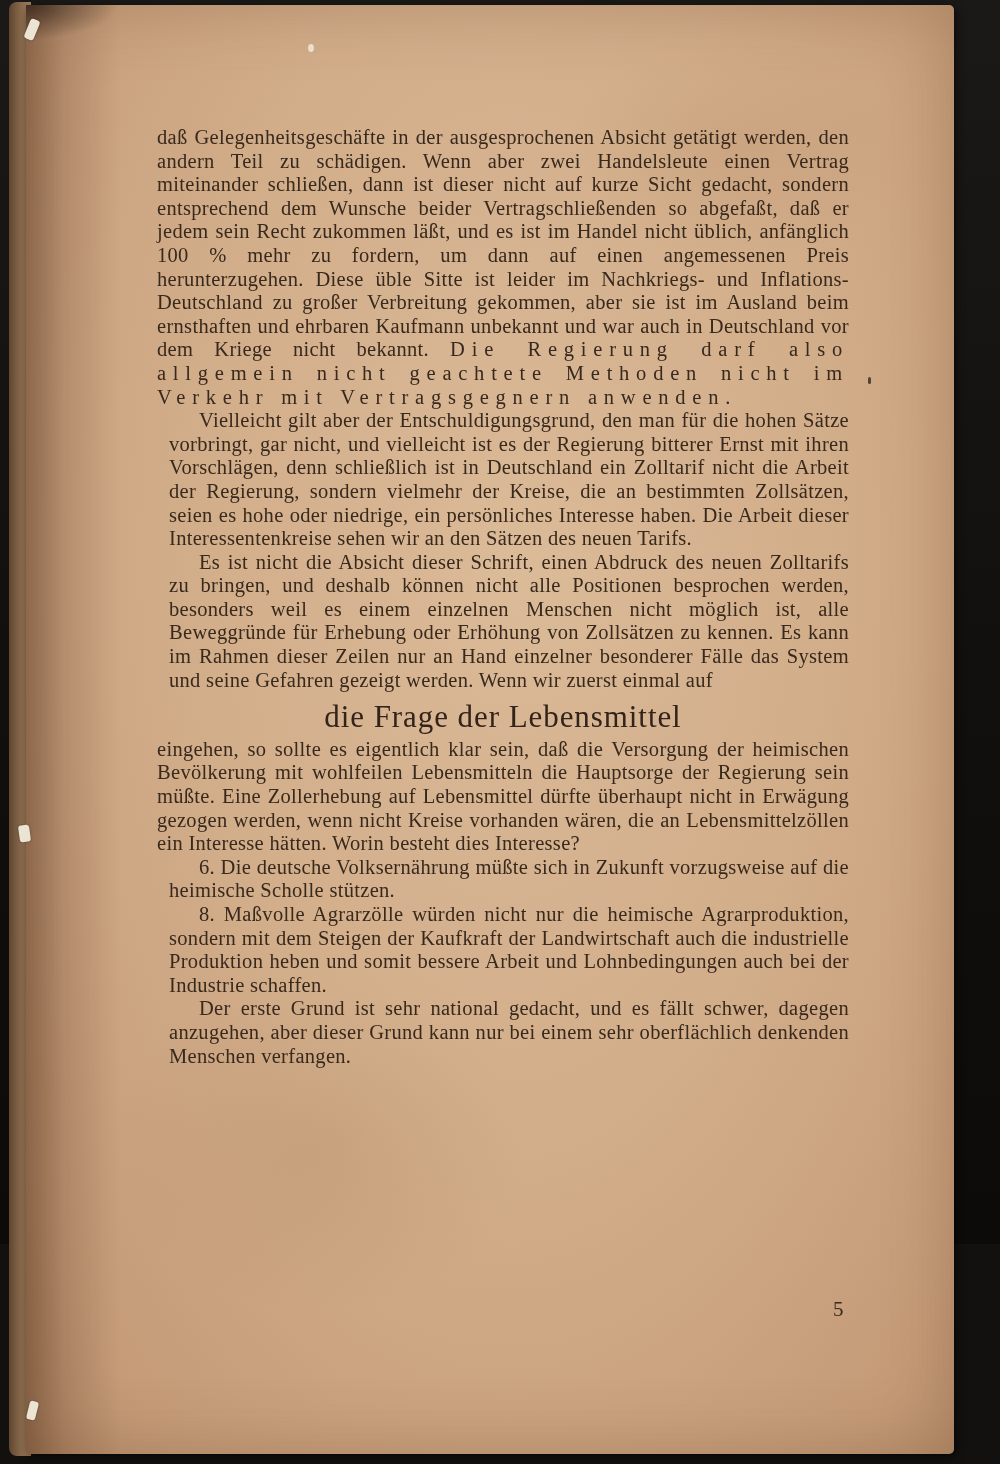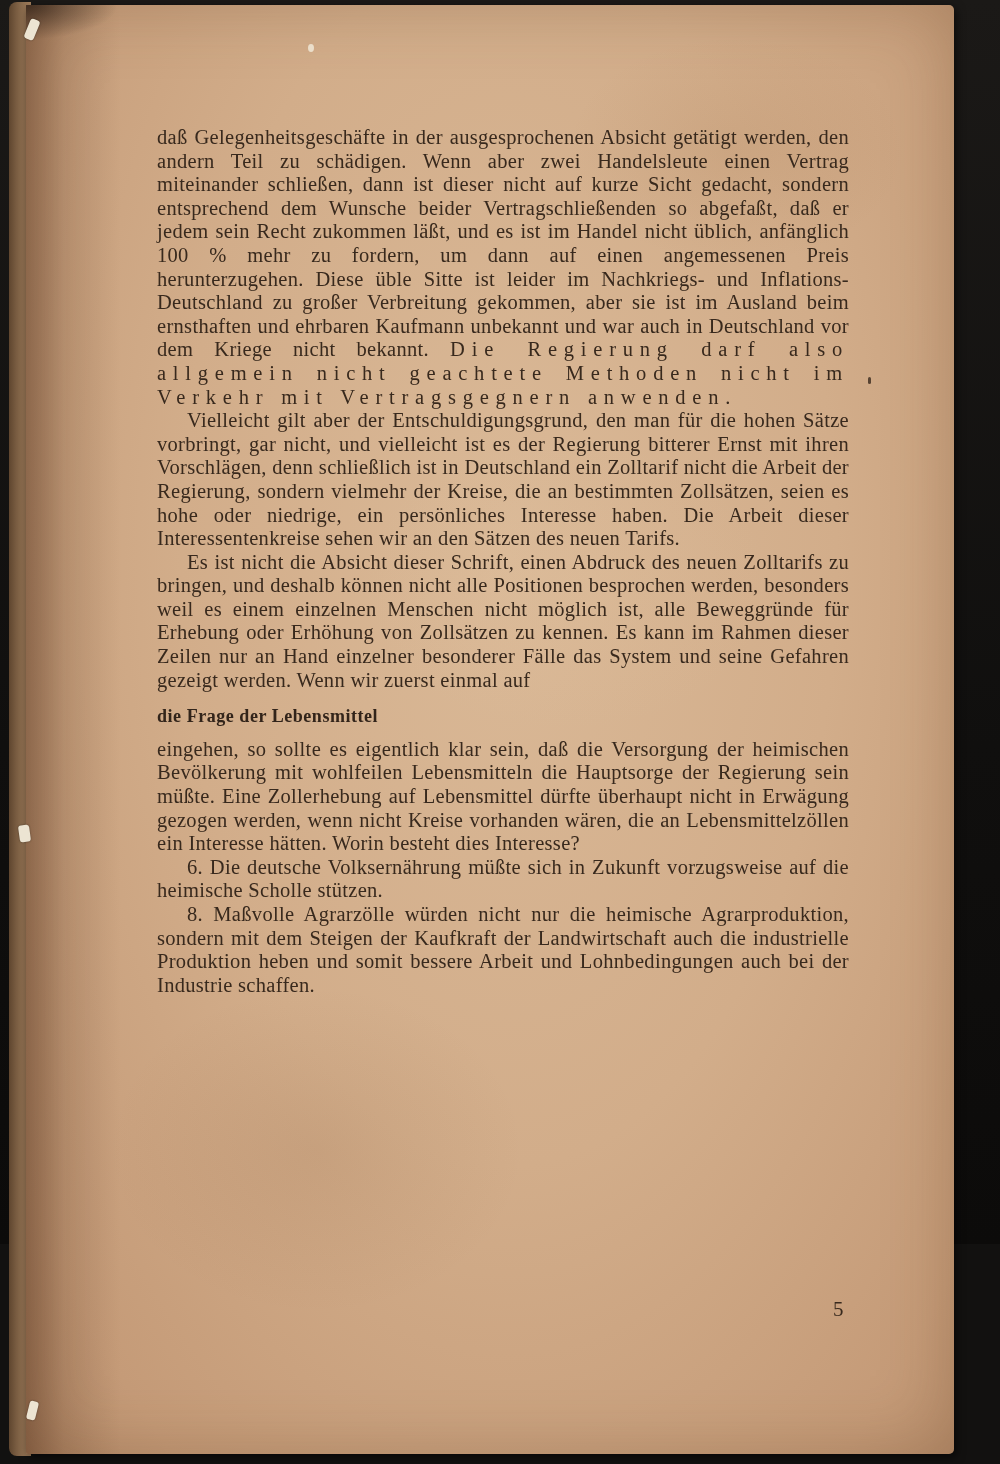--- a/index.html
+++ b/index.html
@@ -56,25 +56,26 @@
   .text-block {
     position: absolute; left: 131px; top: 121px;
     width: 692px;
     font-size: 20.5px;
     line-height: 23.6px;
     letter-spacing: 0.015em;
     color: #38291d;
     text-align: justify;
   }
   .para { margin: 0; }
-  .para.indent { text-indent: 30px; }
+  .para.indent { text-indent: 30px; margin-left: 12px; }
   .gesperrt { letter-spacing: 0.33em; }
   .heading {
-    font-size: 18px;
-    font-weight: bold;
+    font-size: 31px;
+    font-weight: normal;
+    text-align: center;
     letter-spacing: 0.03em;
     margin: 13px 0 9px 0;
     color: #32241a;
   }
   .page-number {
     position: absolute; left: 807px; top: 1292px;
     font-size: 21px;
     color: #38291d;
   }
   .stitch {
@@ -125,20 +126,21 @@
 
       <h2 class="heading">die Frage der Lebensmittel</h2>
 
       <p class="para">eingehen, so sollte es eigentlich klar sein, daß die Versorgung der heimischen Bevölkerung mit wohlfeilen Lebensmitteln die Hauptsorge der Regierung sein müßte. Eine Zollerhebung auf Lebensmittel dürfte überhaupt nicht in Erwägung gezogen werden, wenn nicht Kreise vorhanden wären, die an Lebensmittelzöllen ein Interesse hätten. Worin besteht dies Interesse?</p>
 
 
       <p class="para indent">6. Die deutsche Volksernährung müßte sich in Zukunft vorzugsweise auf die heimische Scholle stützen.</p>
 
       <p class="para indent">8. Maßvolle Agrarzölle würden nicht nur die heimische Agrarproduktion, sondern mit dem Steigen der Kaufkraft der Landwirtschaft auch die industrielle Produktion heben und somit bessere Arbeit und Lohnbedingungen auch bei der Industrie schaffen.</p>
 
+      <p class="para indent">Der erste Grund ist sehr national gedacht, und es fällt schwer, dagegen anzugehen, aber dieser Grund kann nur bei einem sehr oberflächlich denkenden Menschen verfangen.</p>
 
 
     </div>
 
     <div class="page-number">5</div>
 
   </div>
 </div>
 
 </body></html>

